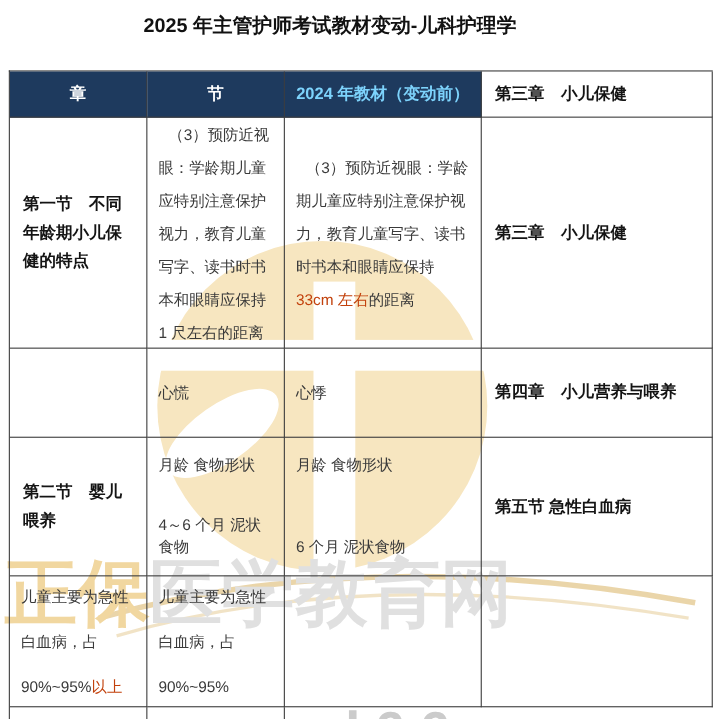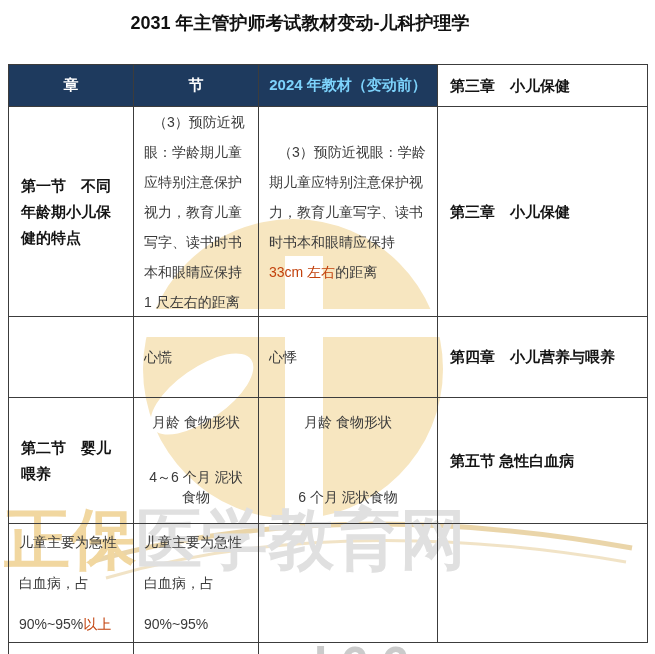--- a/index.html
+++ b/index.html
@@ -41,21 +41,21 @@
   }
   .hdr{
     background:#1E3A5E;align-items:center;justify-content:center;
     font-size:15px;font-weight:bold;color:#ffffff;
   }
   .hdr.year{color:#7dd3fc;}
   .chap{font-size:15px;font-weight:bold;color:#141414;line-height:26px;padding:0 8px 0 12px;}
   .body-cell{font-size:14px;color:#3a3a3a;line-height:41px;padding:0 10px;}
   .tall{line-height:30px;justify-content:center;}
   .indent p{text-indent:9px;}
-  .two-line{justify-content:space-between;padding-top:14px;padding-bottom:16px;line-height:20px;text-align:center;}
+  .two-line{justify-content:space-between;padding-top:14px;padding-bottom:16px;line-height:20px;}
   .red{color:#c2410c;}
   .red.b{font-weight:normal;}
   p{margin:0;}
 </style>
 </head>
 <body>
 
 <div class="page">
 
   <div class="wm-layer">
@@ -68,21 +68,21 @@
     <svg style="position:absolute;left:0;top:0;" width="655" height="654" viewBox="0 0 655 654">
       <path d="M 90 562 Q 330 494 632 548" stroke="#E8D0A0" stroke-width="5" fill="none" opacity="0.9"></path>
       <path d="M 106 578 Q 332 512 626 562" stroke="#E8D0A0" stroke-width="3" fill="none" opacity="0.6"></path>
     </svg>
     <div class="wm-brand">
       <span class="gold">正保</span><span class="gray">医学教育网</span>
     </div>
     <div class="wm-url">www.med66.com</div>
   </div>
 
-  <div class="title">2031 年主管护师考试教材变动-儿科护理学</div>
+  <div class="title">2025 年主管护师考试教材变动-儿科护理学</div>
 
   <div class="grid">
 
     <div class="cell hdr">章</div>
     <div class="cell hdr">节</div>
     <div class="cell hdr year">2024 年教材（变动前）</div>
 
     <div class="cell chap">第三章　小儿保健</div>
     <div class="cell chap">第一节　不同年龄期小儿保健的特点</div>
     <div class="cell body-cell tall indent">

